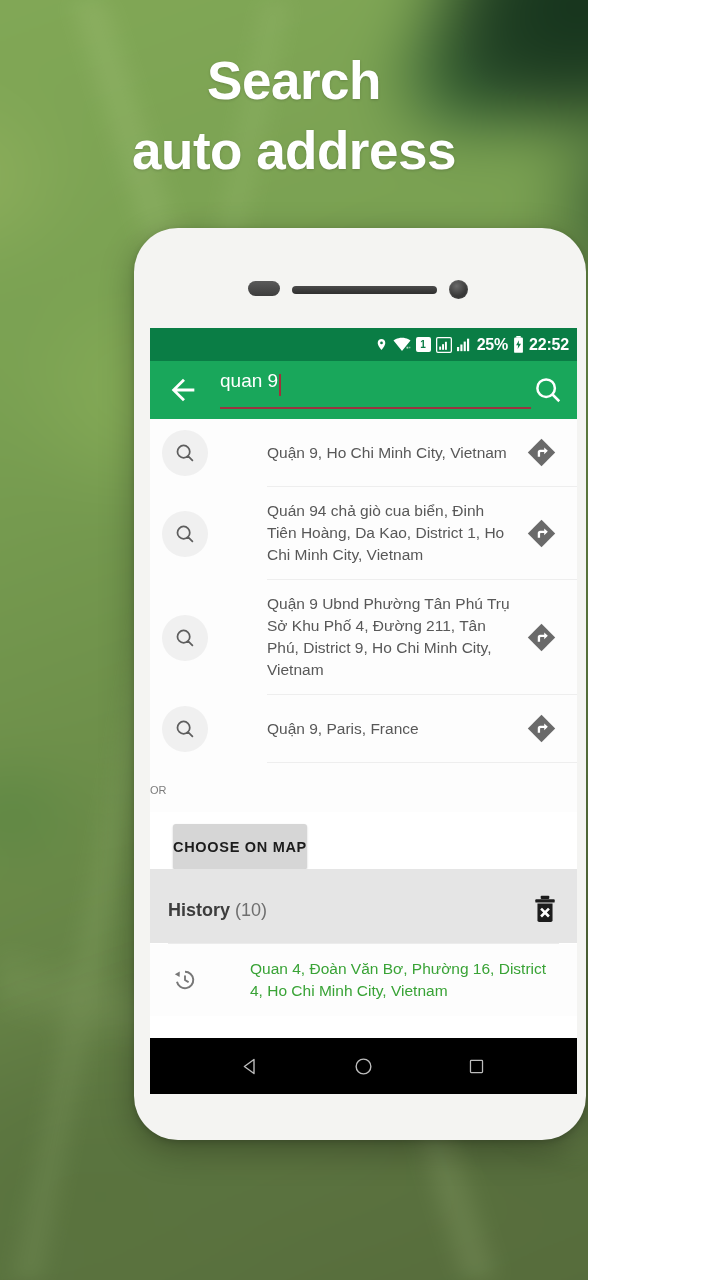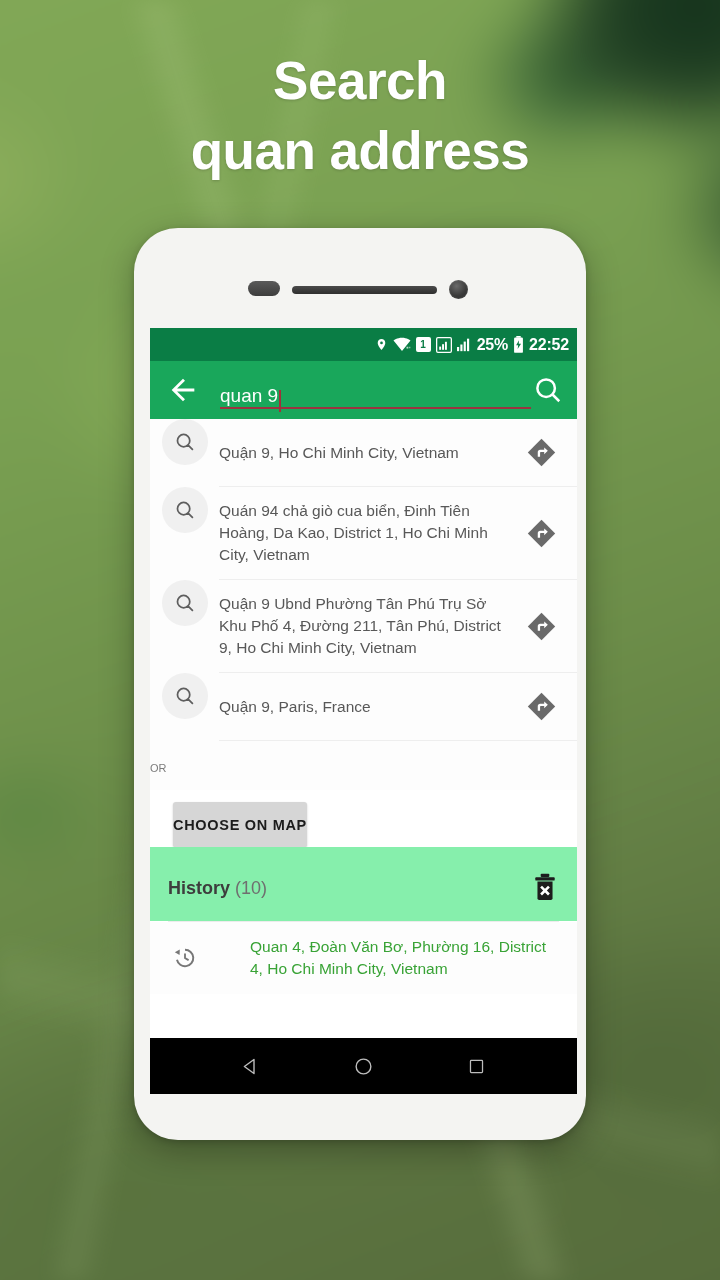--- a/index.html
+++ b/index.html
@@ -6,21 +6,21 @@
 
   html, body {
     width: 720px; height: 1280px;
     overflow: hidden;
     font-family: "Liberation Sans", sans-serif;
   }
 
   
   #stage {
     position: relative;
-    width: 720px; height: 1280px;
+    width: 588px; height: 1280px;
     overflow: hidden;
     background: #6b8e4e;
   }
   #bg-photo {
     position: absolute;
     inset: -80px;
     filter: blur(26px) saturate(1.05);
     background-color: #779a52;
     background-image:
       radial-gradient(ellipse 240px 210px at 88% 6%,   #13301c 0%, rgba(19,48,28,0.85) 38%, rgba(19,48,28,0) 72%),
@@ -124,21 +124,21 @@
     display: flex; align-items: center;
     padding: 0 14px 0 16px;
     position: relative;
   }
   #back-arrow { width: 34px; height: 34px; flex: 0 0 auto; }
   #search-field-wrap {
     flex: 1 1 auto;
     margin: 0 8px 0 20px;
     position: relative;
     height: 38px;
-    display: flex; align-items: flex-end;
+    display: flex; align-items: flex-start;
   }
   #search-text {
     color: #ffffff; font-size: 19px; line-height: 1;
     padding-bottom: 4px;
     white-space: nowrap;
   }
   #caret {
     display: inline-block;
     width: 2px; height: 22px;
     background: #a1303a;
@@ -148,25 +148,26 @@
   }
   #search-underline {
     position: absolute; left: 0; right: -6px; bottom: 0;
     height: 2px; background: #9c3340;
   }
   #toolbar-search-icon { width: 30px; height: 30px; flex: 0 0 auto; }
 
   
   #results { background: #fdfdfd; }
   .result-row {
-    display: flex; 
+    display: flex; align-items: center;
     min-height: 68px;
     padding: 0 0 0 12px;
     background: #fdfdfd;
     position: relative;
+    gap: 48px;
   }
   .circle-icon {
     flex: 0 0 auto;
     width: 46px; height: 46px;
     border-radius: 50%;
     background: #f0f0f0;
     display: flex; align-items: center; justify-content: center;
     margin-right: 11px;
   }
   .result-body {
@@ -206,21 +207,21 @@
     font-weight: bold;
     letter-spacing: 0.7px;
     box-shadow: 0 1px 2px rgba(0,0,0,0.22);
     cursor: pointer;
   }
 
   
   #history-bar {
     display: flex; align-items: center; justify-content: space-between;
     padding: 26px 18px 18px 18px;
-    background: #86efac;
+    background: #e5e5e5;
     text-align: center;
   }
   #history-title {
     font-size: 18px; color: #3d3d3d; font-weight: bold;
   }
   #history-title .count { font-weight: normal; color: #6f6f6f; }
   #clear-history-btn {
     background: none; border: none; padding: 0; cursor: pointer;
     width: 28px; height: 30px;
   }
@@ -255,21 +256,21 @@
 </head>
 <body>
 
 <div id="stage">
 
   <div id="bg-photo"></div>
   <div id="bg-lines"></div>
 
   <div id="headline">
     <span class="l1">Search</span>
-    <span class="l2">quan address</span>
+    <span class="l2">auto address</span>
   </div>
 
   <div id="phone"></div>
   <div class="sensor-pill"></div>
   <div class="earpiece"></div>
   <div class="front-cam"></div>
 
   <div id="screen">
 
     <div id="status-bar">

